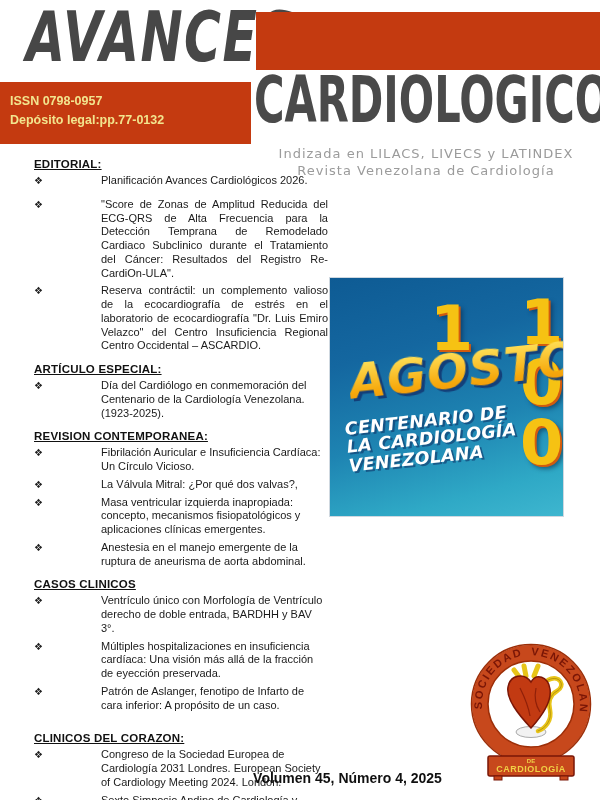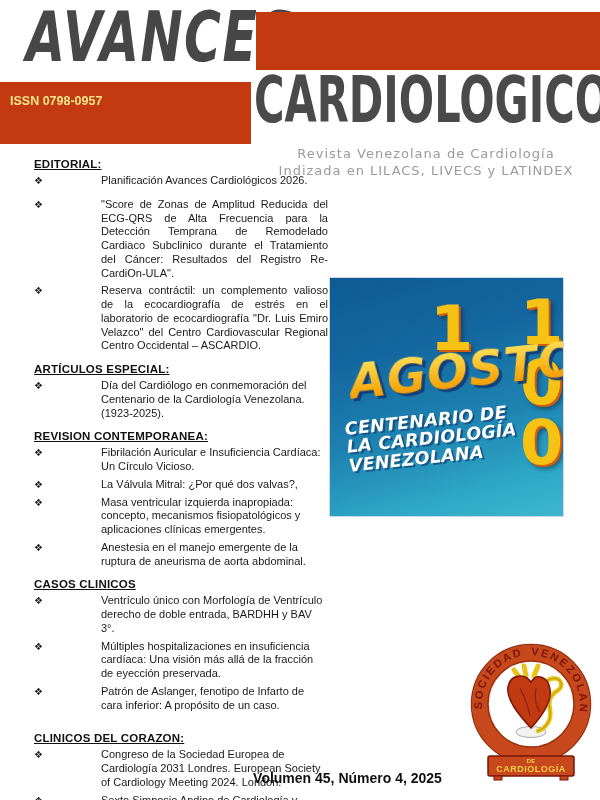--- a/index.html
+++ b/index.html
@@ -64,50 +64,51 @@
 </style>
 </head>
 <body>
 
 <div class="page">
 
   <div class="avances">AVANCES</div>
   <div class="red-top"></div>
   <div class="issn-band">
     <div>ISSN 0798-0957</div>
+    <div>Depósito legal:pp.77-0132</div>
   </div>
   <div class="cardiologicos">CARDIOLOGICOS</div>
   <div class="subtitle">
+    <div>Indizada en LILACS, LIVECS y LATINDEX</div>
     <div>Revista Venezolana de Cardiología</div>
-    <div>Indizada en LILACS, LIVECS y LATINDEX</div>
   </div>
 
   <div class="toc">
 
     <div class="sec">
       <h3>EDITORIAL:</h3>
       <div class="item">
         <span class="bullet">❖</span>
         <span class="itext">Planificación Avances Cardiológicos 2026.</span>
       </div>
     </div>
 
     <div class="sec">
       <div class="item">
         <span class="bullet">❖</span>
         <span class="itext justify">"Score de Zonas de Amplitud Reducida del ECG-QRS de Alta Frecuencia para la Detección Temprana de Remodelado Cardiaco Subclinico durante el Tratamiento del Cáncer: Resultados del Registro Re-CardiOn-ULA".</span>
       </div>
       <div class="item">
         <span class="bullet">❖</span>
-        <span class="itext justify">Reserva contráctil: un complemento valioso de la ecocardiografía de estrés en el laboratorio de ecocardiografía "Dr. Luis Emiro Velazco" del Centro Cardiovascular Regional Centro Occidental – ASCARDIO.</span>
-      </div>
-    </div>
-
-    <div class="sec">
-      <h3>ARTÍCULOS ESPECIAL:</h3>
+        <span class="itext justify">Reserva contráctil: un complemento valioso de la ecocardiografía de estrés en el laboratorio de ecocardiografía "Dr. Luis Emiro Velazco" del Centro Insuficiencia Regional Centro Occidental – ASCARDIO.</span>
+      </div>
+    </div>
+
+    <div class="sec">
+      <h3>ARTÍCULO ESPECIAL:</h3>
       <div class="item">
         <span class="bullet">❖</span>
         <span class="itext">Día del Cardiólogo en conmemoración del Centenario de la Cardiología Venezolana.  (1923-2025).</span>
       </div>
     </div>
 
     <div class="sec">
       <h3>REVISION CONTEMPORANEA:</h3>
       <div class="item">
         <span class="bullet">❖</span>

